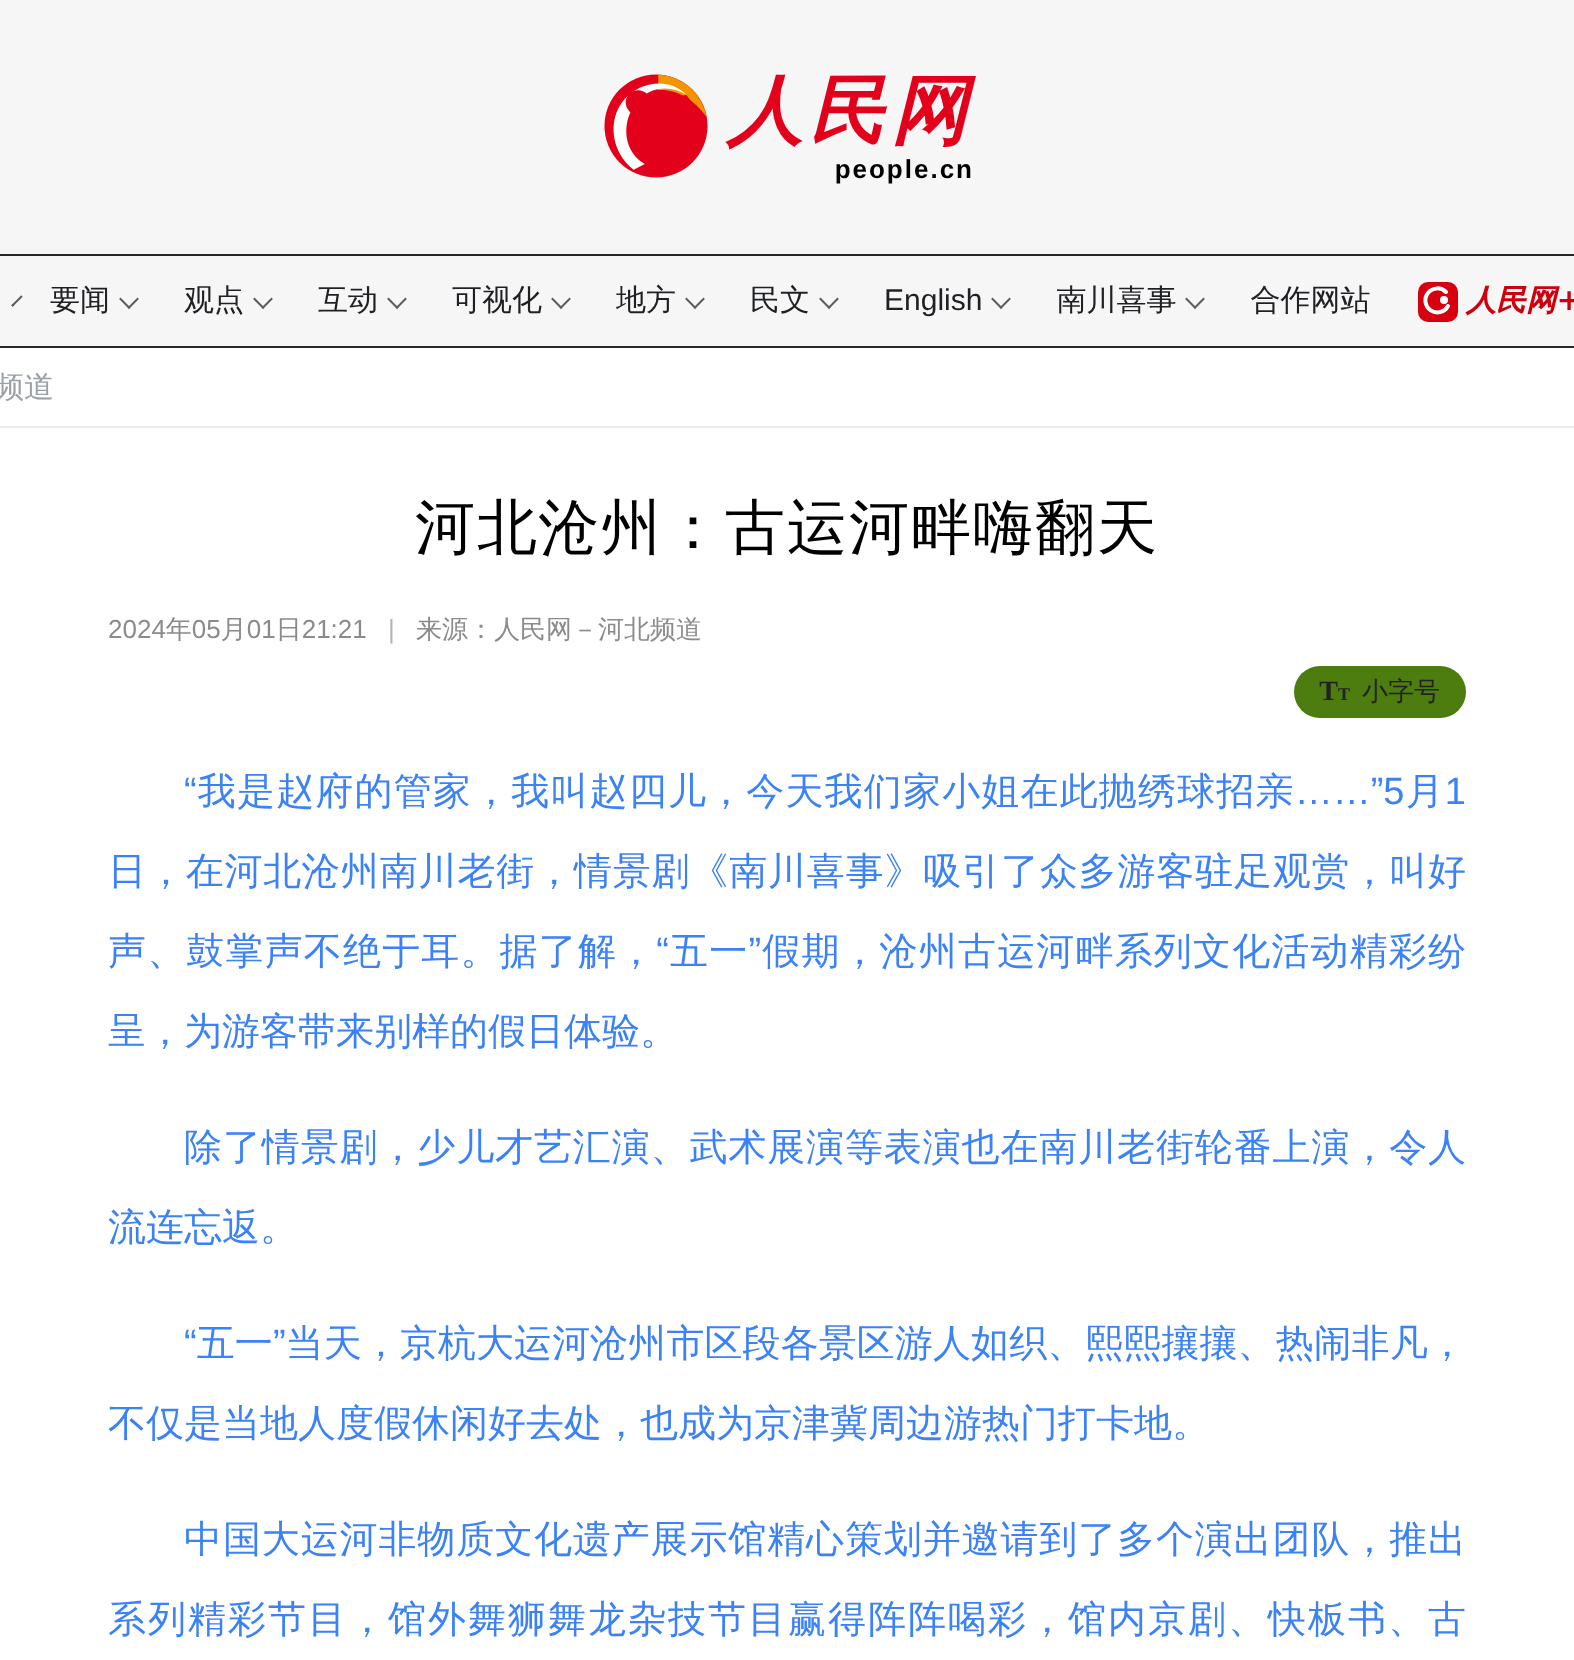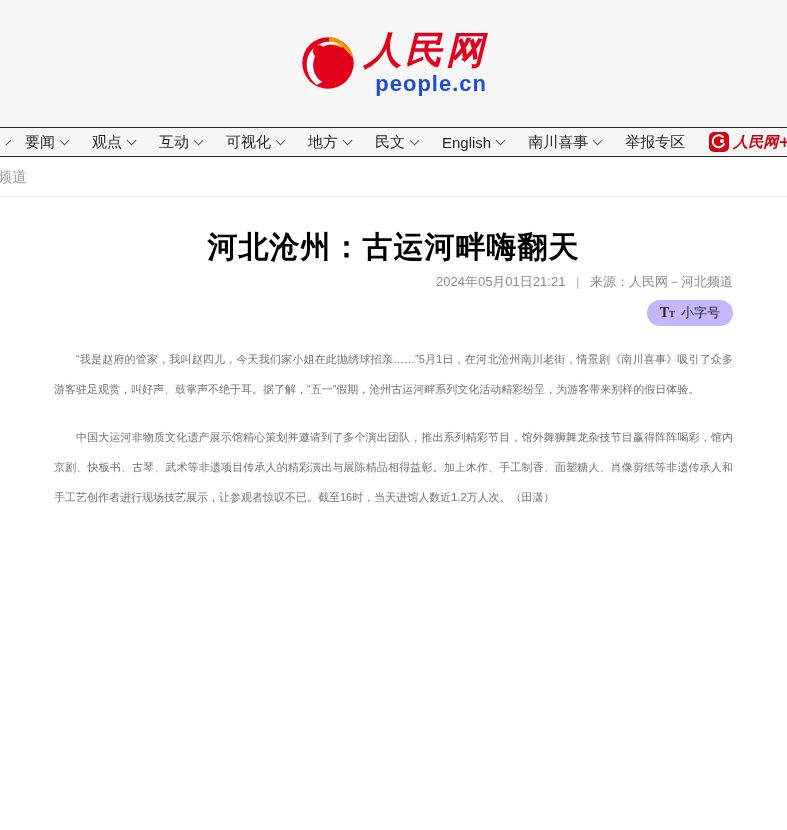--- a/index.html
+++ b/index.html
@@ -17,27 +17,27 @@
   }
   .logo { display:flex; align-items:center; gap:8px; }
   .logo-icon { width:56px; height:56px; }
   .logo-texts { display:flex; flex-direction:column; align-items:flex-end; }
   .logo-cn {
     color:#e3001b; font-size:38px; line-height:1.05; font-weight:700;
     font-style:italic; letter-spacing:3px;
     font-family:"DejaVu Serif","Liberation Serif",serif;
   }
   .logo-en {
-    color:#1d4ed8; font-size:22px; font-weight:700; letter-spacing:1px;
+    color:#000000; font-size:13px; font-weight:700; letter-spacing:1px;
     margin-top:2px;
   }
 
   
   .nav-bar {
-    height:30px; background:#f6f6f7;
+    height:47px; background:#f6f6f7;
     border-top:1.5px solid #26272b; border-bottom:1.5px solid #26272b;
     display:flex; align-items:center; padding:0 12px 0 4px;
     white-space:nowrap;
   }
   .nav-item {
     display:inline-flex; align-items:center; gap:6px;
     font-size:15px; color:#1f2023; margin-right:24px; cursor:pointer;
   }
   .chev {
     width:7px; height:7px; display:inline-block;
@@ -60,39 +60,39 @@
   }
   .breadcrumb-text {
     position:absolute; left:-33px; top:50%; transform:translateY(-50%);
     color:#9aa0a6; font-size:15px;
   }
 
   
   .article { padding:0 54px; }
   .article-title {
     margin:30px 0 0; text-align:center;
-    font-size:30px; font-weight:700; color:#000; letter-spacing:1px;
+    font-size:30px; font-weight:400; color:#000; letter-spacing:1px;
   }
   .article-meta {
-    margin-top:5px; text-align:right;
+    margin-top:21px; text-align:left;
     font-size:13px; color:#8b8b8b;
   }
   .meta-sep { margin:0 7px; color:#b5b5b5; }
   .font-control-row { display:flex; justify-content:flex-end; margin-top:9px; }
   .font-pill {
-    background:#c4b5fd; border-radius:14px; padding:4px 13px;
+    background:#4d7c0f; border-radius:14px; padding:4px 13px;
     display:flex; align-items:baseline; gap:6px;
     font-size:13px; color:#222; cursor:pointer;
   }
   .t-big  { font-weight:700; font-size:14px; font-family:"Liberation Serif","DejaVu Serif",serif; }
   .t-small{ font-weight:700; font-size:9px;  font-family:"Liberation Serif","DejaVu Serif",serif; }
 
   .article-body { margin-top:4px; }
   .article-body p {
-    font-size:11px; line-height:30px; color:#737373;
+    font-size:19px; line-height:40px; color:#3b82f6;
     text-align:justify; text-indent:2em; margin:18px 0;
   }
 </style>
 </head>
 <body>
 
 <div class="header-band">
   <div class="logo">
     <svg class="logo-icon" viewBox="0 0 100 100">
       <circle cx="50" cy="50" r="46" fill="#e3001b"></circle>
@@ -137,21 +137,21 @@
   </span>
   <span class="nav-item">
     <span>English</span>
     <span class="chev"></span>
   </span>
   <span class="nav-item">
     <span>南川喜事</span>
     <span class="chev"></span>
   </span>
   <span class="nav-item">
-    <span>举报专区</span>
+    <span>合作网站</span>
   </span>
 
   <span class="app-badge">
     <svg width="20" height="20" viewBox="0 0 20 20">
       <rect width="20" height="20" rx="5" fill="#d7000f"></rect>
       <path d="M14 5 A6 6 0 1 0 15 12" stroke="#ffffff" stroke-width="2" fill="none" stroke-linecap="round"></path>
       <circle cx="13" cy="9" r="2" fill="#ffffff"></circle>
     </svg>
     <span class="app-badge-brand">人民网+</span>
 
@@ -178,15 +178,17 @@
 
   <div class="font-control-row">
     <span class="font-pill">
       <span><span class="t-big">T</span><span class="t-small">T</span></span>
       <span>小字号</span>
     </span>
   </div>
 
   <div class="article-body">
     <p>“我是赵府的管家，我叫赵四儿，今天我们家小姐在此抛绣球招亲……”5月1日，在河北沧州南川老街，情景剧《南川喜事》吸引了众多游客驻足观赏，叫好声、鼓掌声不绝于耳。据了解，“五一”假期，沧州古运河畔系列文化活动精彩纷呈，为游客带来别样的假日体验。</p>
+    <p>除了情景剧，少儿才艺汇演、武术展演等表演也在南川老街轮番上演，令人流连忘返。</p>
+    <p>“五一”当天，京杭大运河沧州市区段各景区游人如织、熙熙攘攘、热闹非凡，不仅是当地人度假休闲好去处，也成为京津冀周边游热门打卡地。</p>
     <p>中国大运河非物质文化遗产展示馆精心策划并邀请到了多个演出团队，推出系列精彩节目，馆外舞狮舞龙杂技节目赢得阵阵喝彩，馆内京剧、快板书、古琴、武术等非遗项目传承人的精彩演出与展陈精品相得益彰。加上木作、手工制香、面塑糖人、肖像剪纸等非遗传承人和手工艺创作者进行现场技艺展示，让参观者惊叹不已。截至16时，当天进馆人数近1.2万人次。（田潇）</p>
   </div>
 </div>
 
 </body></html>

